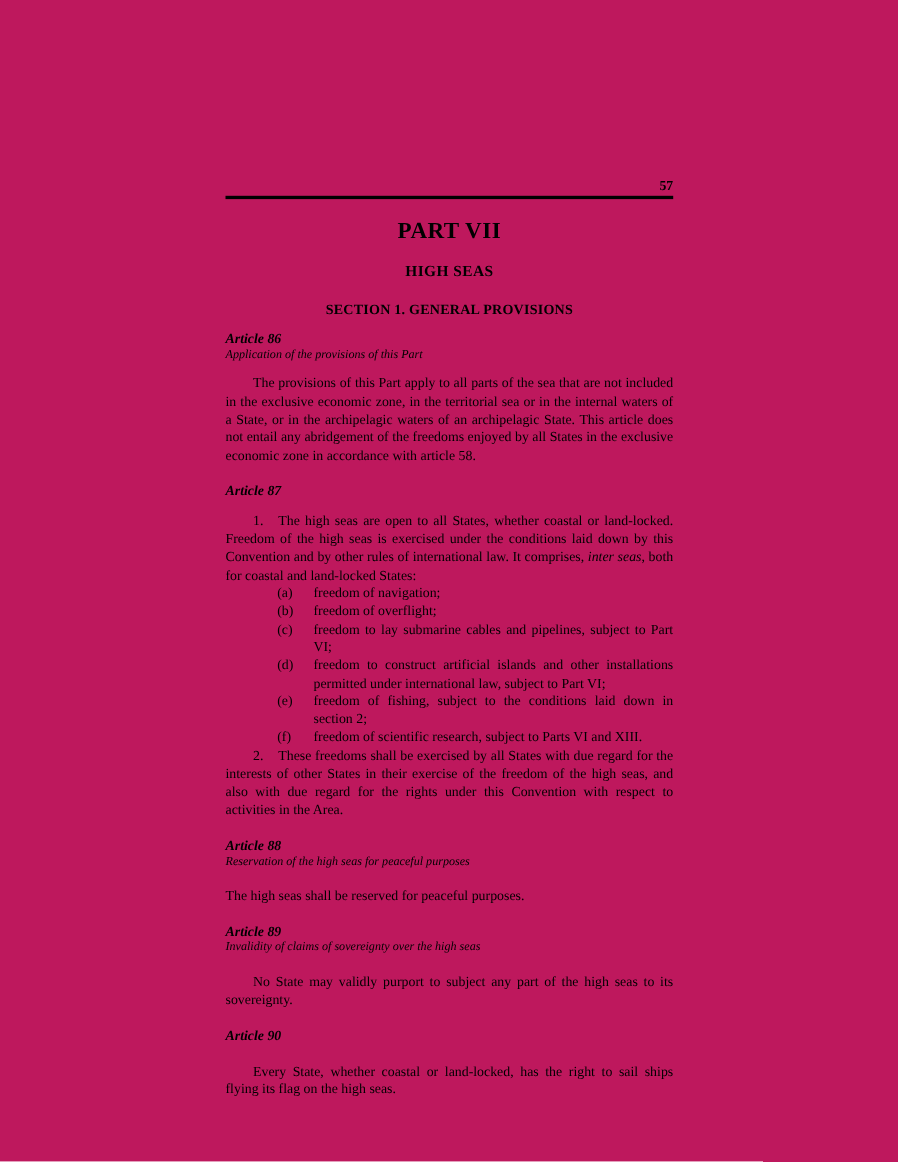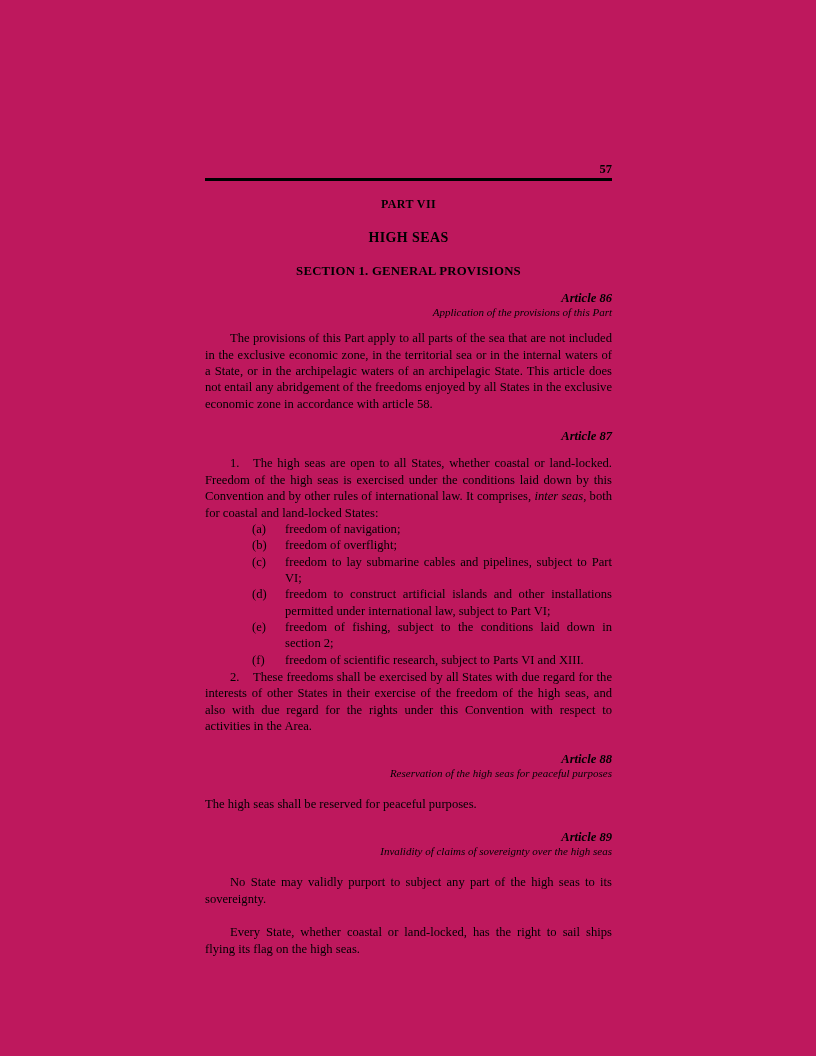--- a/index.html
+++ b/index.html
@@ -34,21 +34,21 @@
   .head-rule {
     border: 0;
     border-top: 3px solid #000;
     margin: 0 0 16px 0;
     width: 100%;
   }
 
   
   .part-title {
     text-align: center;
-    font-size: 12px;
+    font-size: 21px;
     font-weight: bold;
     letter-spacing: 0.4px;
     margin: 0 0 18px 0;
   }
   .part-subtitle {
     text-align: center;
     font-size: 14px;
     font-weight: bold;
     letter-spacing: 0.4px;
     margin: 0 0 18px 0;
@@ -56,21 +56,21 @@
   .section-title {
     text-align: center;
     font-size: 12.8px;
     font-weight: bold;
     letter-spacing: 0.2px;
     margin: 0 0 12px 0;
   }
 
   
   .article-head {
-    text-align: right;
+    text-align: left;
     margin: 0;
     line-height: 1.22;
   }
   .article-num {
     font-style: italic;
     font-weight: bold;
     font-size: 12.6px;
   }
   .article-name {
     font-style: italic;
@@ -160,17 +160,18 @@
     </div>
     <p class="body noindent" style="margin-top:16px">The high seas shall be reserved for peaceful purposes.</p>
 
     <div class="article-head spaced">
       <div class="article-num">Article 89</div>
       <div class="article-name">Invalidity of claims of sovereignty over the high seas</div>
     </div>
     <p class="body indent" style="margin-top:16px">No State may validly purport to subject any part of the high seas to its sovereignty.</p>
 
     <div class="article-head spaced">
+      <div class="article-num">Article 90</div>
     </div>
     <p class="body indent" style="margin-top:16px">Every State, whether coastal or land-locked, has the right to sail ships flying its flag on the high seas.</p>
 
   </div>
 </div>
 
 </body></html>

